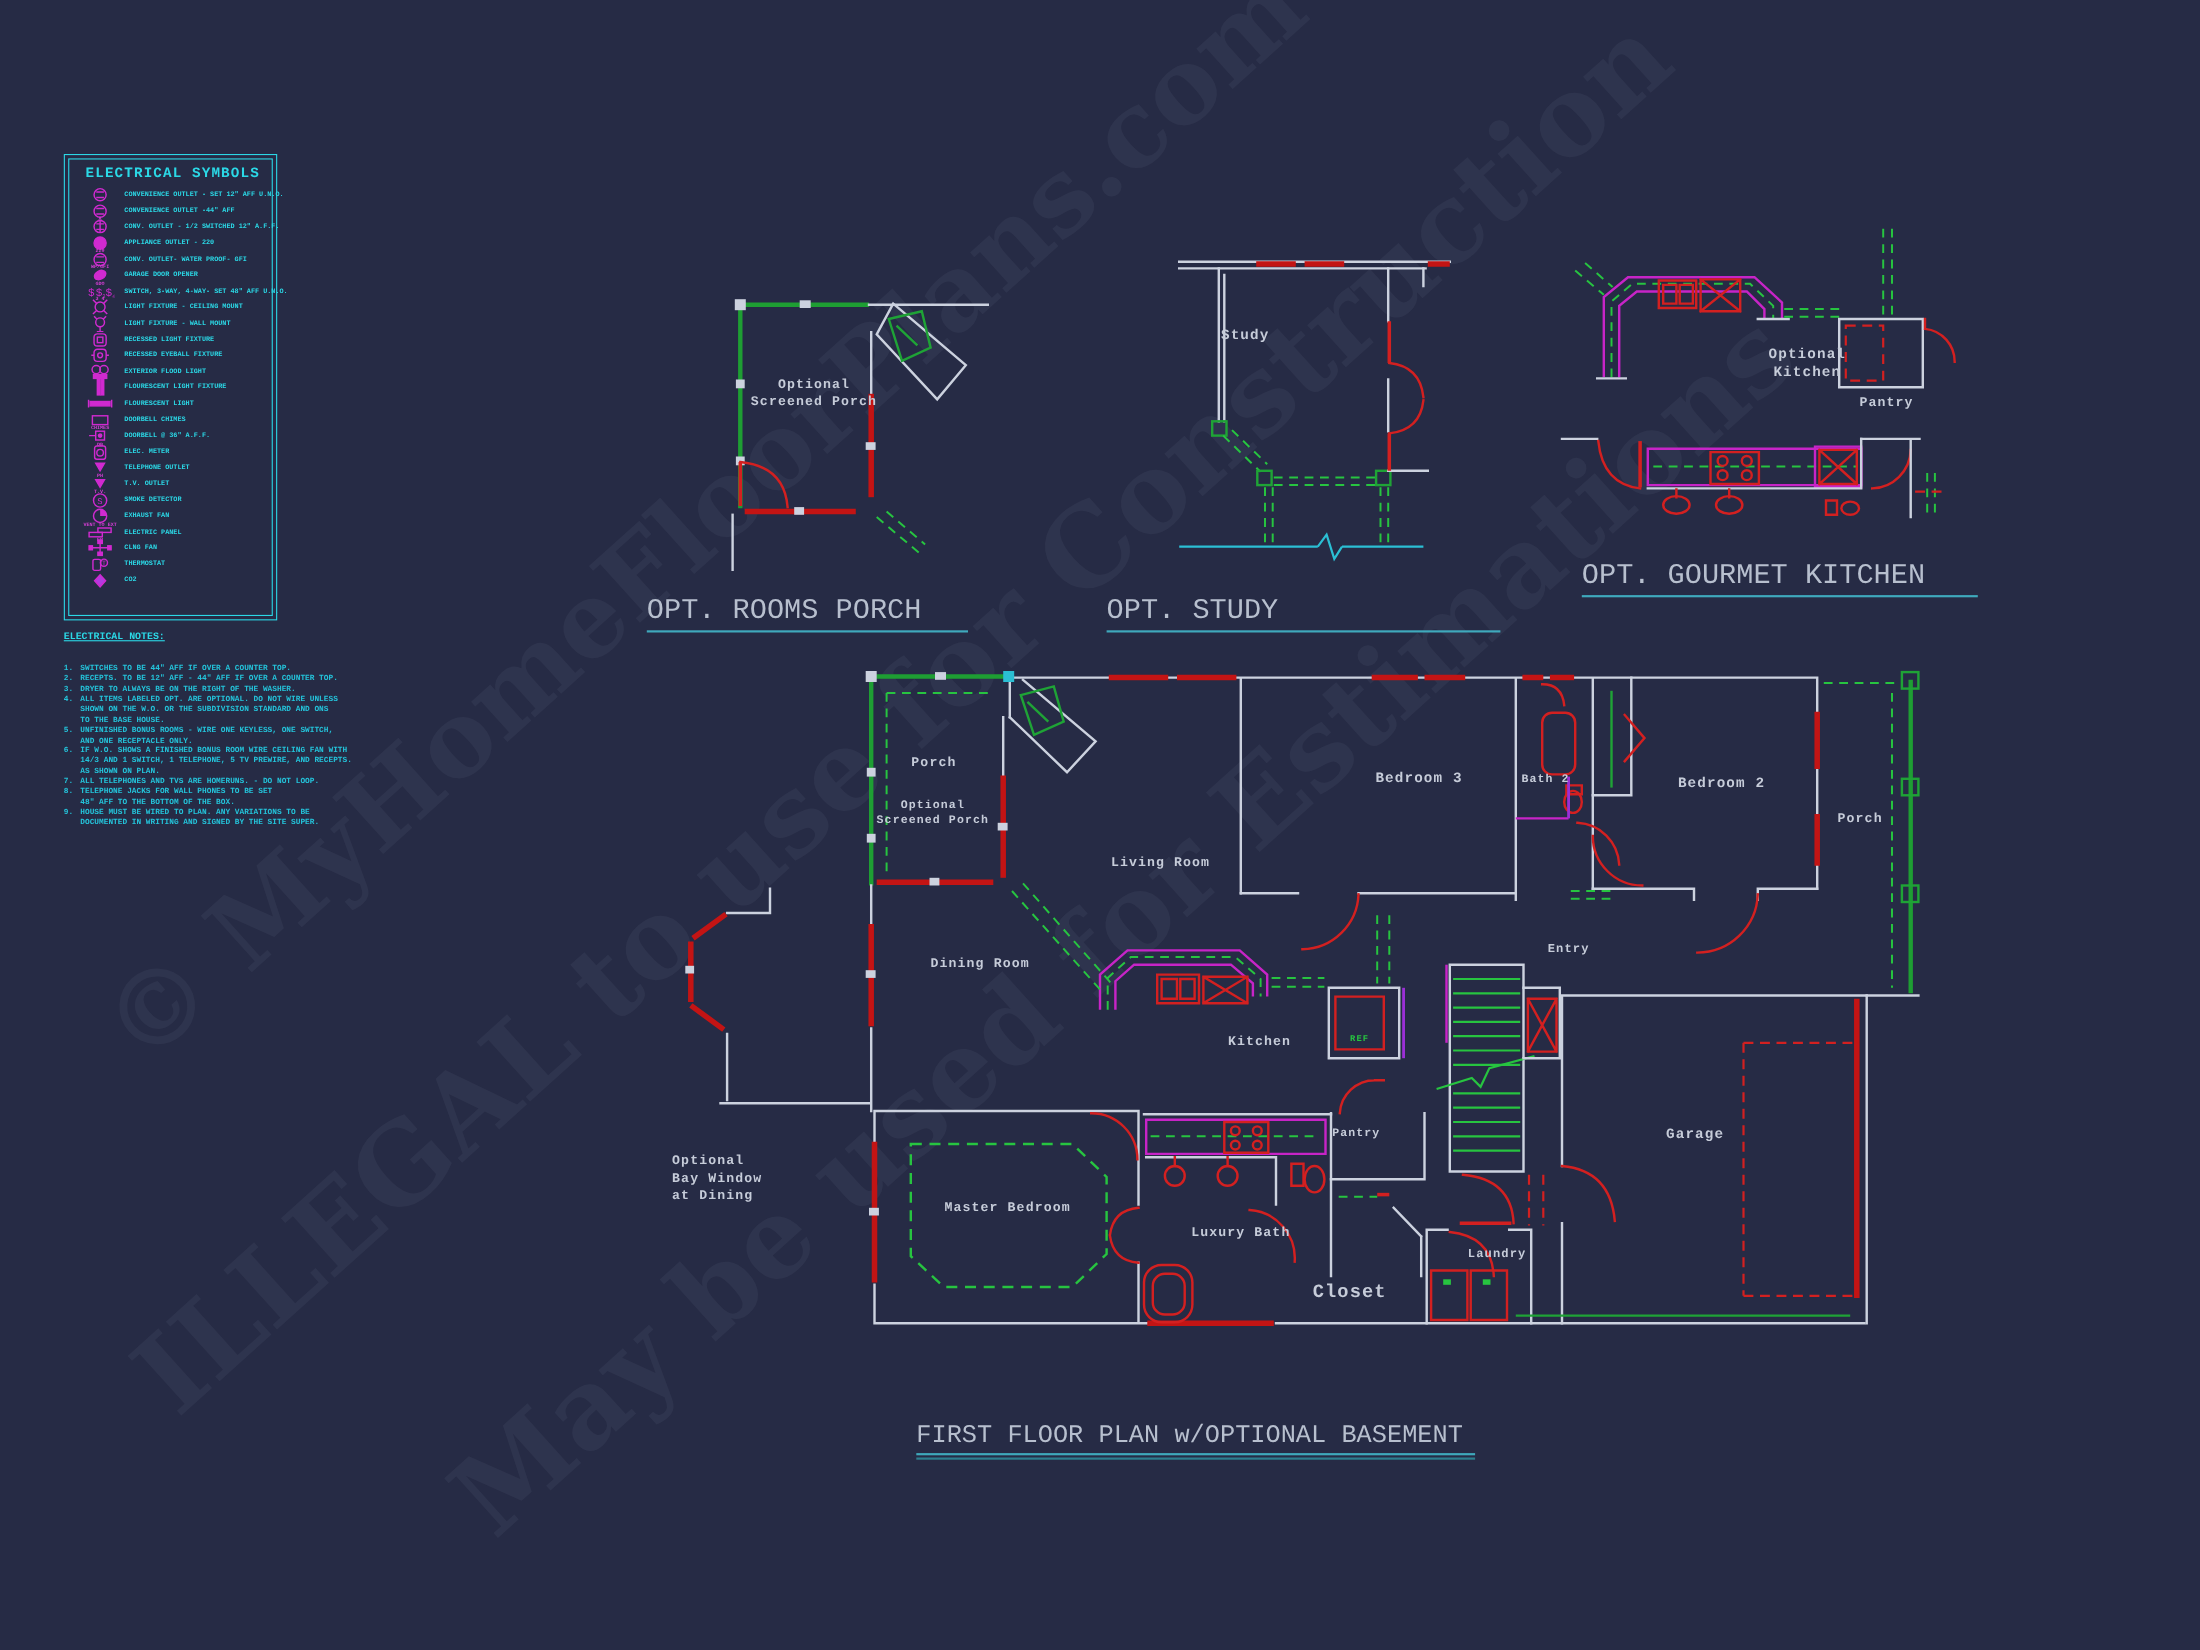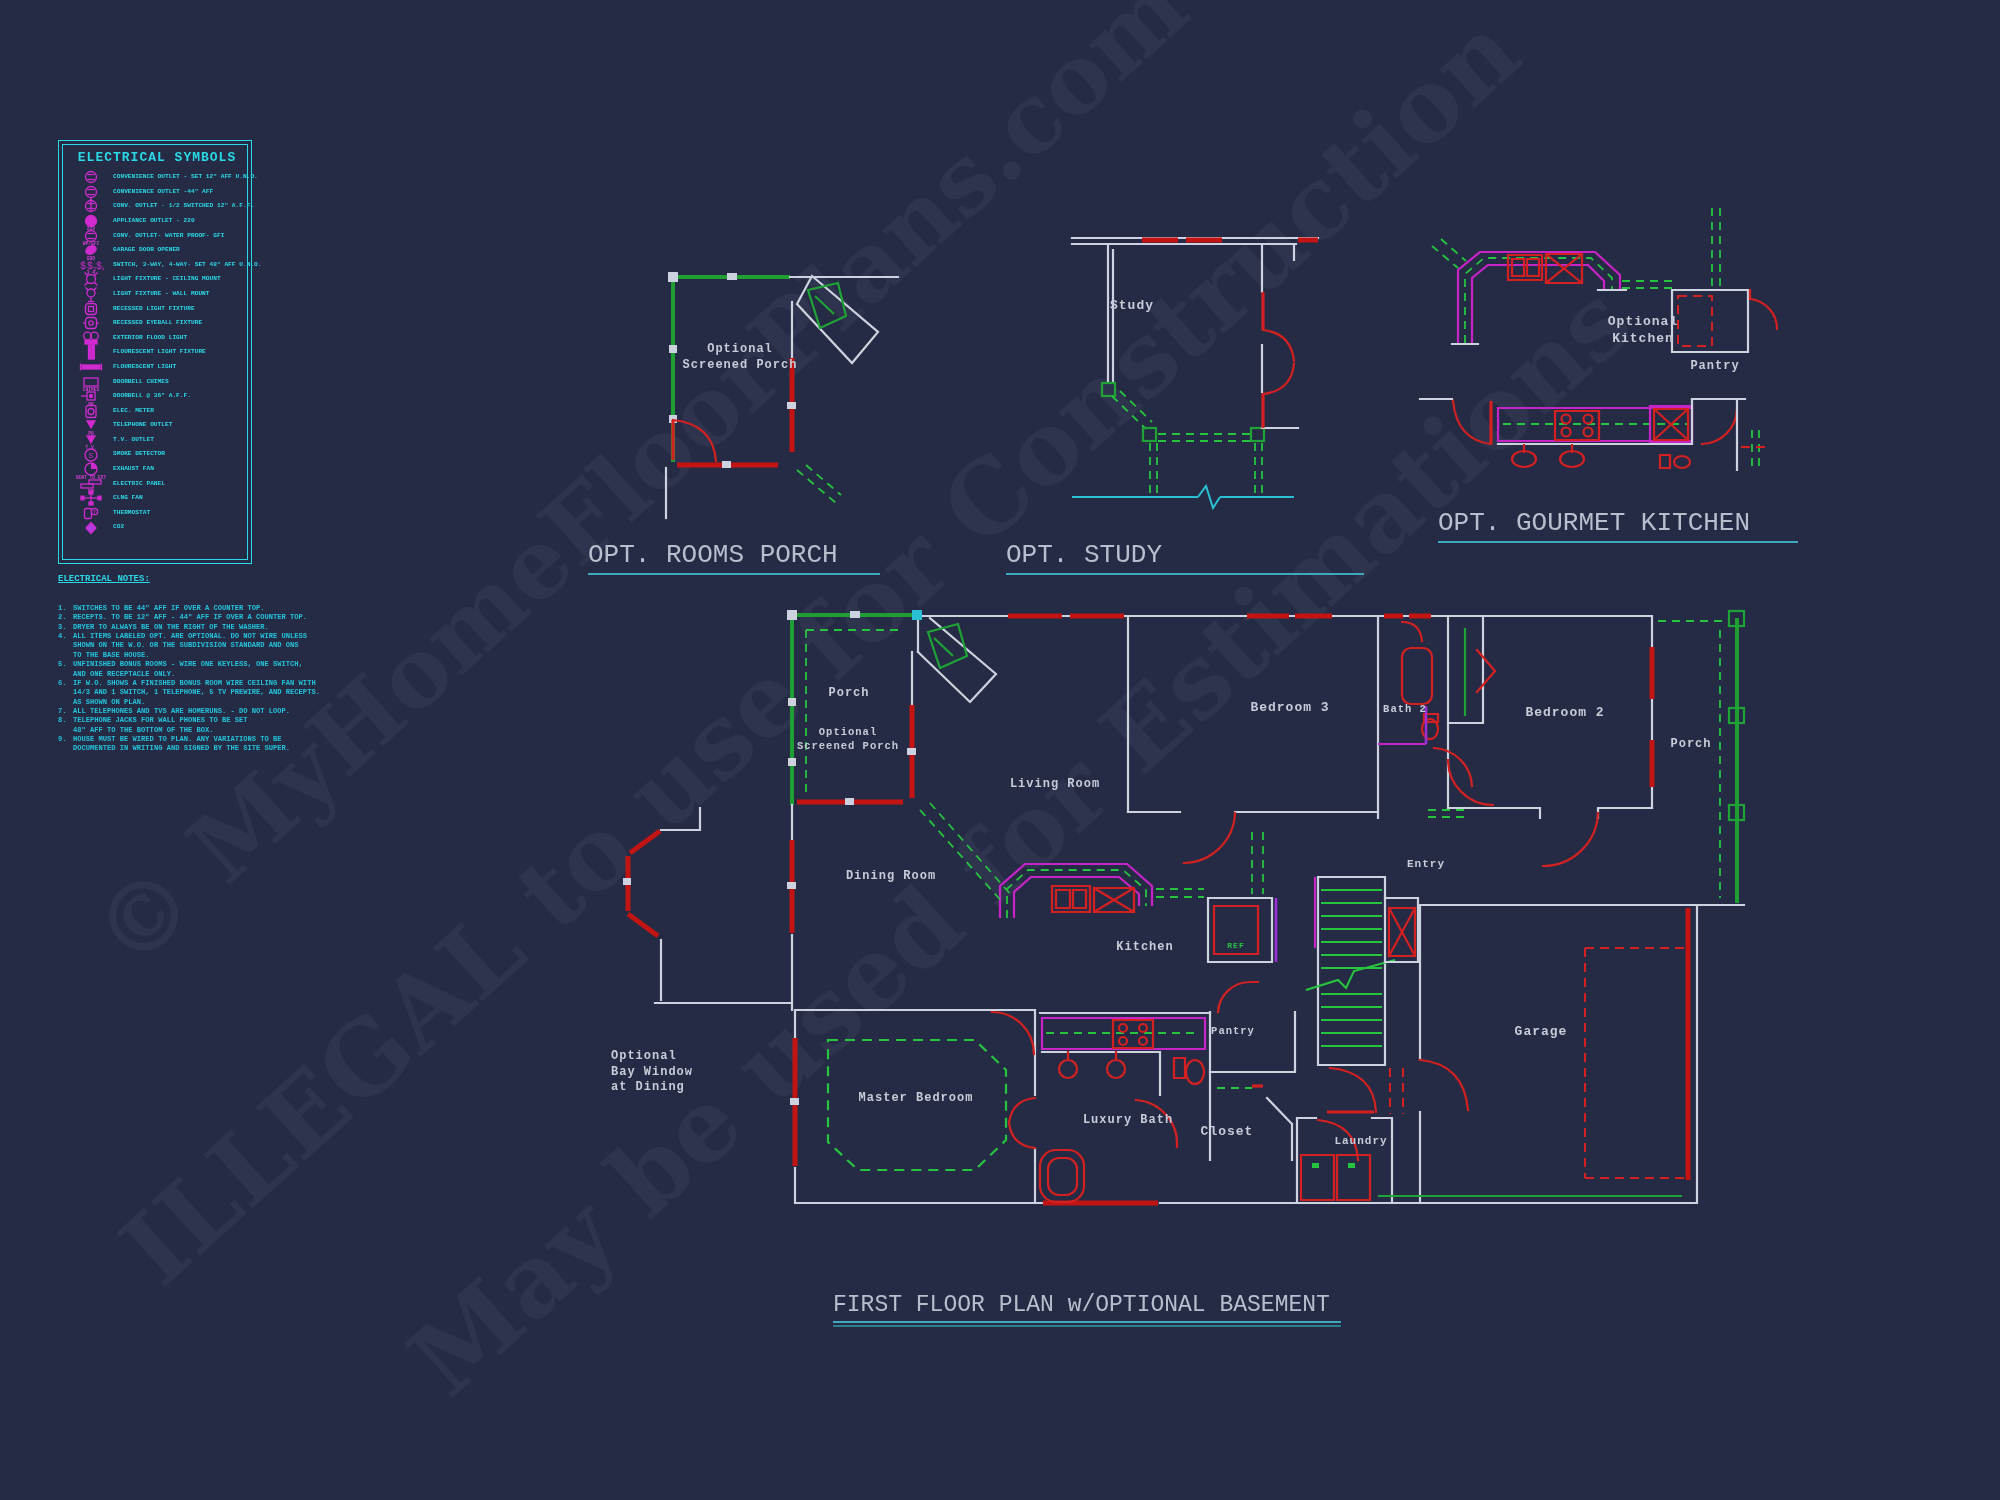--- a/index.html
+++ b/index.html
@@ -591,20 +591,20 @@
       <div class="lbl" style="left: 1405px; top: 710px; font-size: 10.5px;">Bath 2</div>
       <div class="lbl" style="left: 1565px; top: 689px; font-size: 13px; margin-top: 24px;">Bedroom 2</div>
       <div class="lbl" style="left: 1691px; top: 745px; font-size: 12px;">Porch</div>
       <div class="lbl" style="left: 1426px; top: 864px; font-size: 11px;">Entry</div>
       <div class="lbl" style="left: 891px; top: 877px; font-size: 12px;">Dining Room</div>
       <div class="lbl" style="left: 1145px; top: 948px; font-size: 12px;">Kitchen</div>
       <div class="lbl" style="left: 1236px; top: 946px; font-size: 8px; color: rgb(39, 196, 64);">REF</div>
       <div class="lbl" style="left: 1233px; top: 1032px; font-size: 10.5px;">Pantry</div>
       <div class="lbl" style="left: 916px; top: 1099px; font-size: 12px;">Master Bedroom</div>
       <div class="lbl" style="left: 1090px; top: 1121px; font-size: 12px; margin-left: 38px;">Luxury Bath</div>
-      <div class="lbl" style="left: 1227px; top: 1132px; font-size: 13px;">Closet</div>
+      <div class="lbl" style="left: 1227px; top: 1176px; font-size: 17px;">Closet</div>
       <div class="lbl" style="left: 1337px; top: 1141px; font-size: 11px; margin-left: 24px;">Laundry</div>
       <div class="lbl" style="left: 1541px; top: 1032px; font-size: 13px;">Garage</div>
       <div class="lbl left" style="left: 611px; top: 1072px; font-size: 12px;">Optional
 Bay Window
 at Dining</div>
     </div>
 </div>
 
 </body></html>

